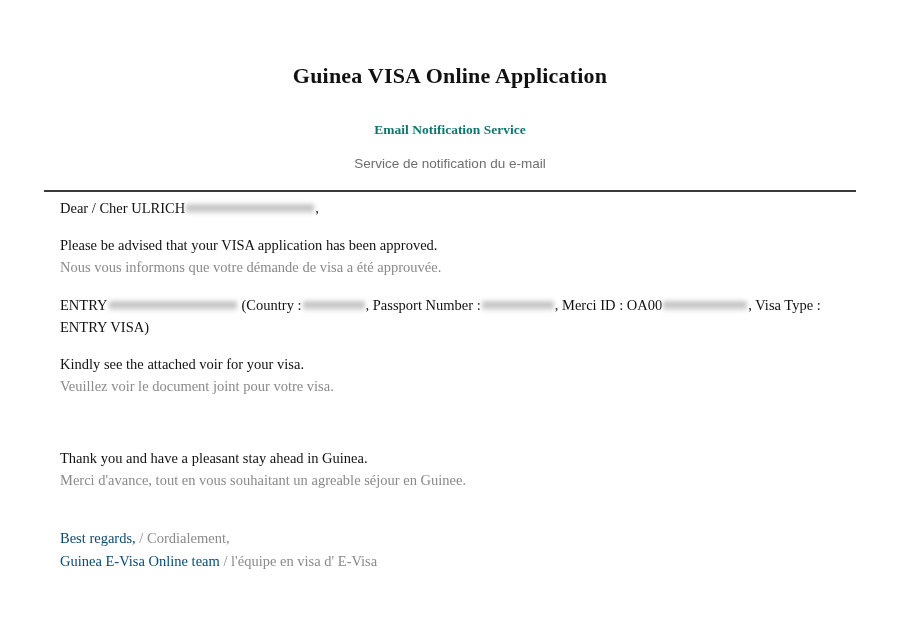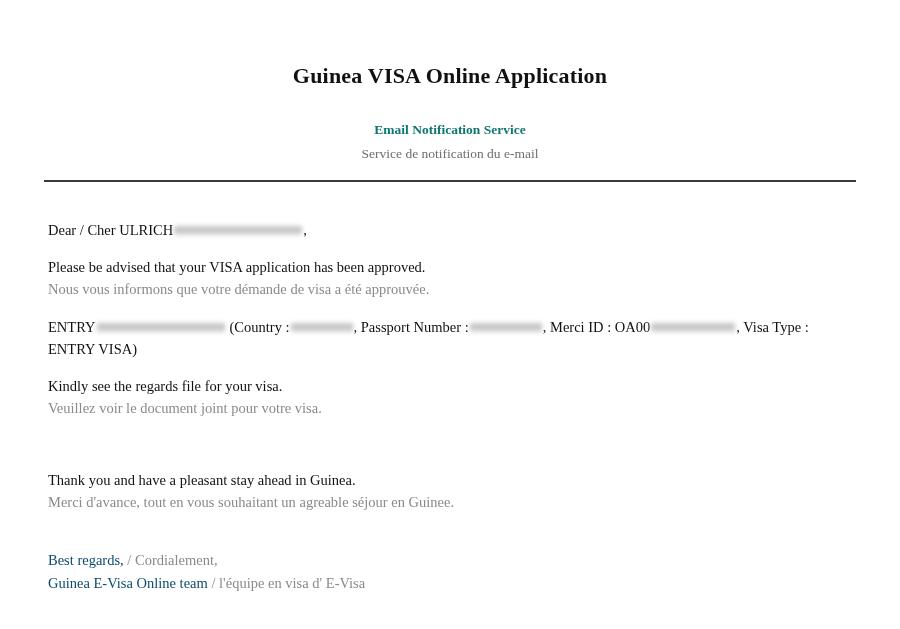--- a/index.html
+++ b/index.html
@@ -43,33 +43,33 @@
   }
   .subtitle-en {
     font-family: "Liberation Serif", serif;
     font-weight: bold;
     font-size: 13.5px;
     color: #0f766e;
     margin-top: 31px;
     line-height: 1.3;
   }
   .subtitle-fr {
-    font-family: Liberation Serif, serif;
+    font-family: Liberation Sans, sans-serif;
     font-size: 13.5px;
     color: #6e6e6e;
-    margin-top: 7px;
+    margin-top: 17px;
     line-height: 1.3;
   }
   .divider {
     margin: 17px 44px 0 44px;
     border-top: 2.5px solid #3a3a3a;
   }
   .body-area {
-    padding: 0 48px;
-    margin-top: 38px;
+    padding: 0 60px;
+    margin-top: 6px;
   }
   .para {
     margin-bottom: 16px;
   }
   .line-en {
     font-size: 14.5px;
     color: #111111;
     line-height: 1.5;
   }
   .line-fr {
@@ -126,21 +126,21 @@
       <div class="line-en">Please be advised that your VISA application has been approved.</div>
       <div class="line-fr">Nous vous informons que votre démande de visa a été approuvée.</div>
     </div>
 
     <div class="para">
       <span class="line-en inline">ENTRY</span><span class="redacted r-name2"></span>
       <span class="line-en inline">(Country :</span><span class="redacted r-country"></span><span class="line-en inline">, Passport Number :</span><span class="redacted r-passport"></span><span class="line-en inline">, Merci ID : OA00</span><span class="redacted r-online"></span><span class="line-en inline">, Visa Type : ENTRY VISA)</span>
     </div>
 
     <div class="para">
-      <div class="line-en">Kindly see the regards file for your visa.</div>
+      <div class="line-en">Kindly see the attached voir for your visa.</div>
       <div class="line-fr">Veuillez voir le document joint pour votre visa.</div>
     </div>
 
     <div class="gap-big"></div>
 
     <div class="para">
       <div class="line-en">Thank you and have a pleasant stay ahead in Guinea.</div>
       <div class="line-fr">Merci d'avance, tout en vous souhaitant un agreable séjour en Guinee.</div>
     </div>
 

